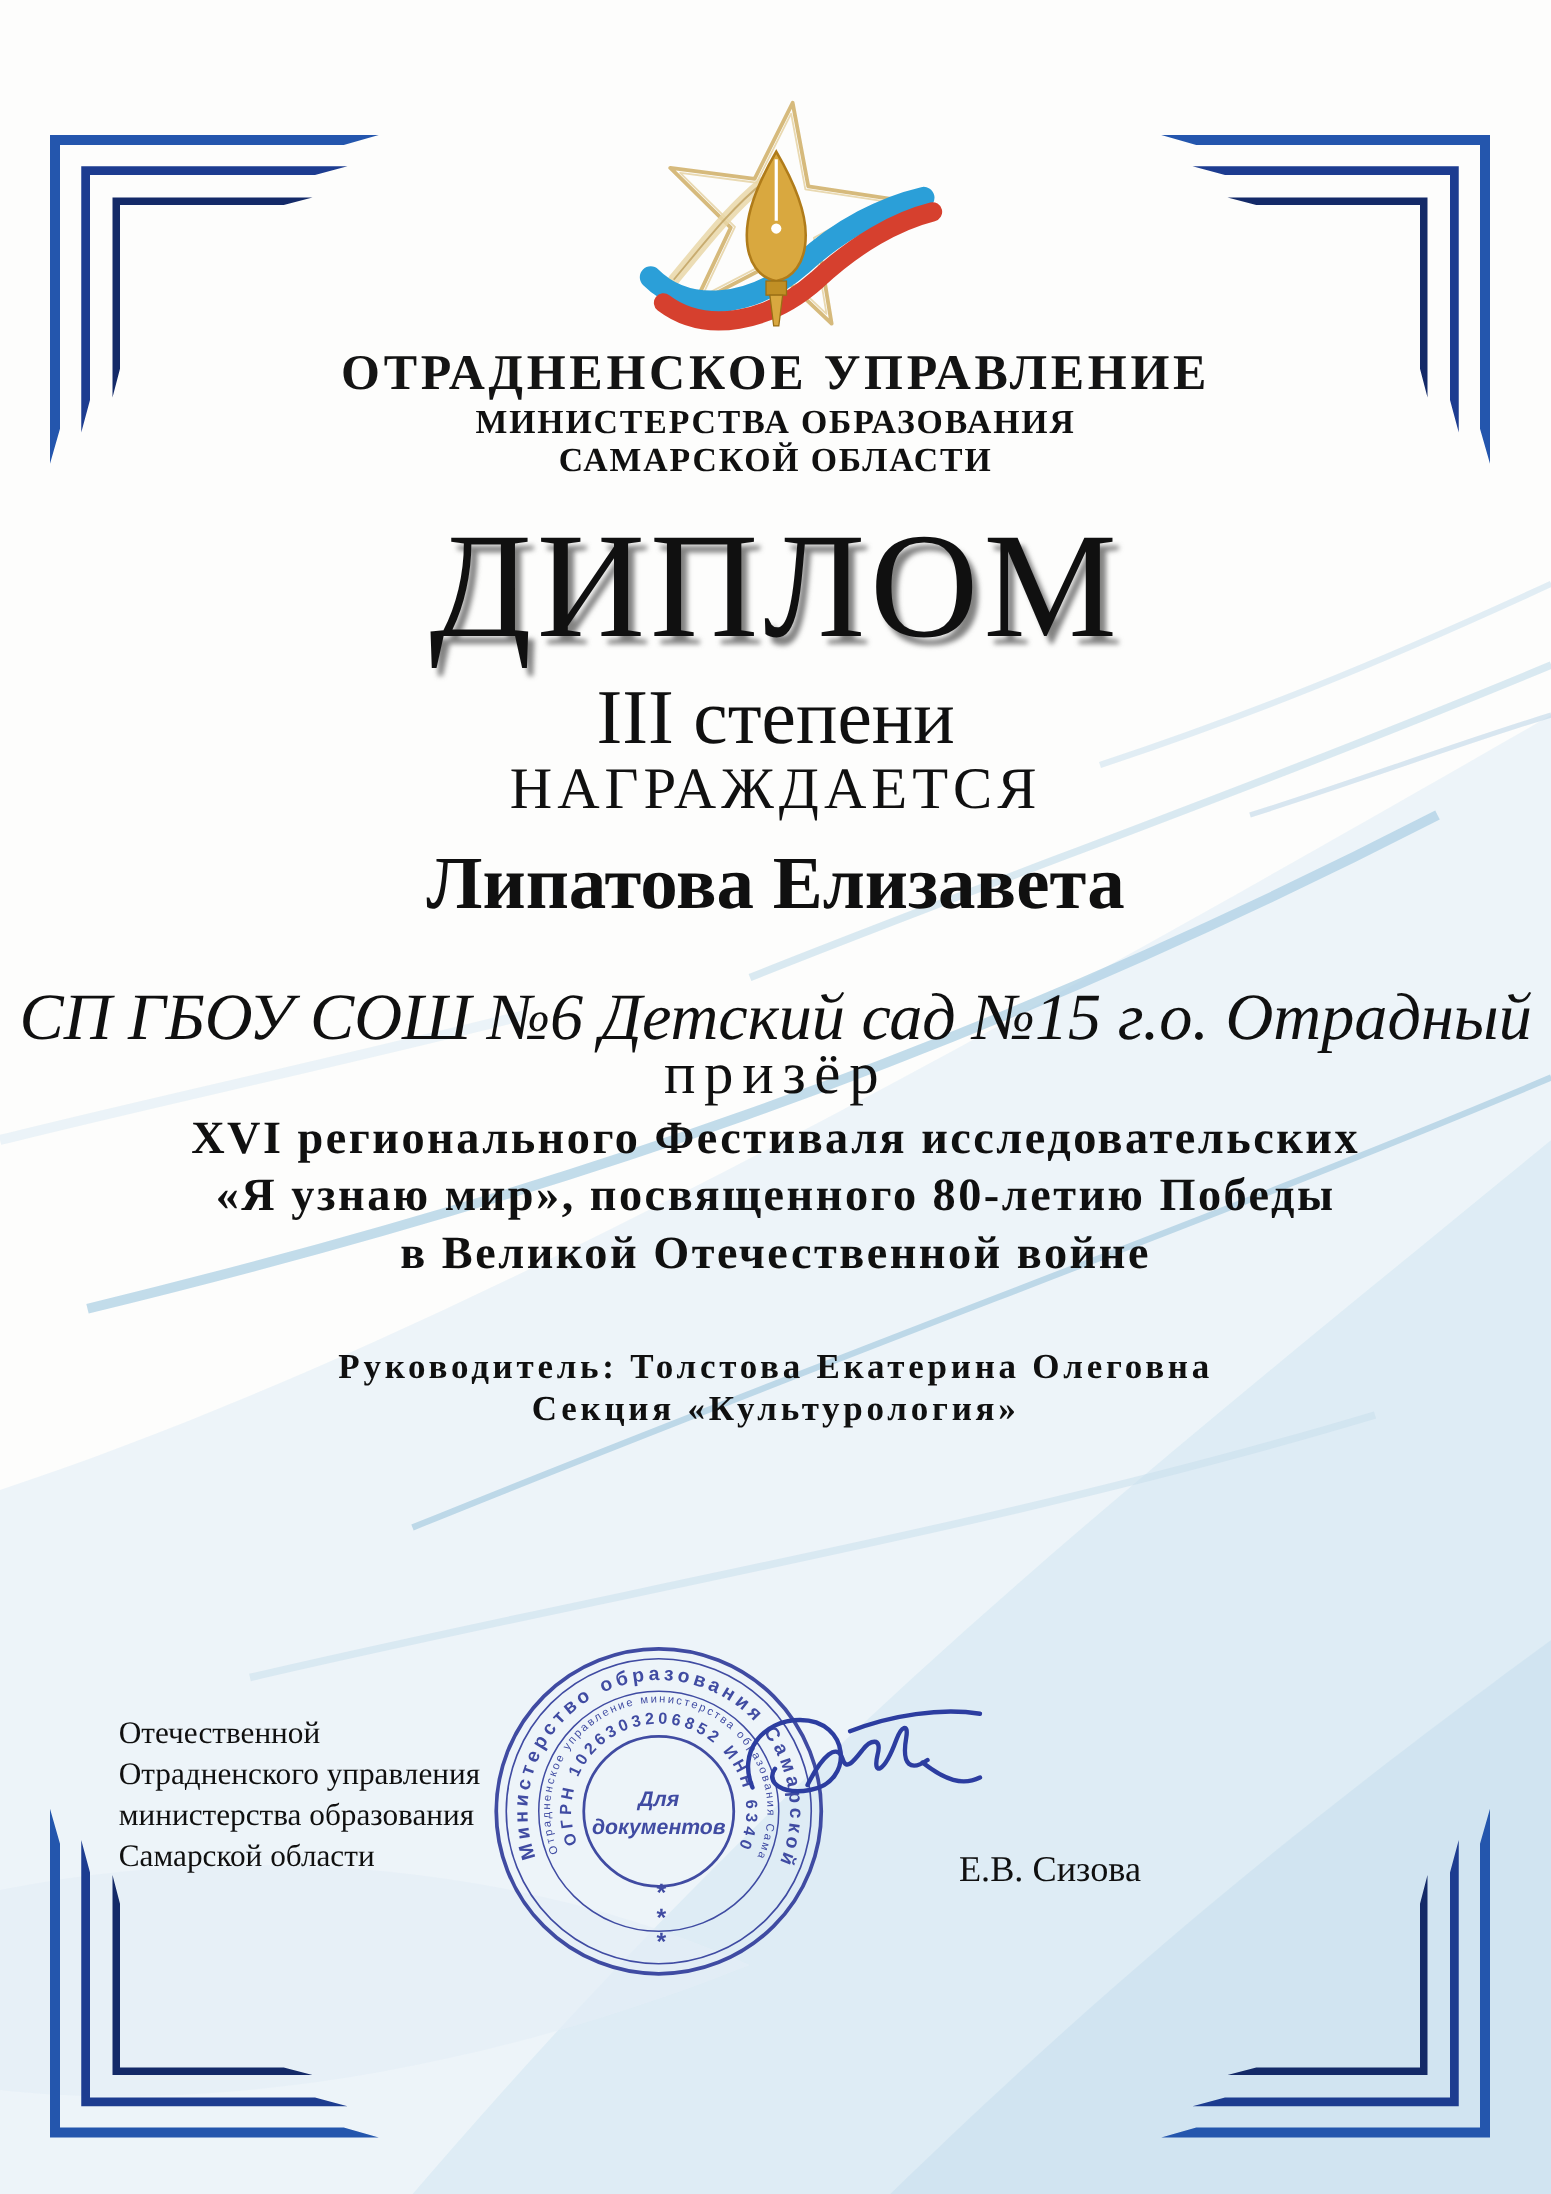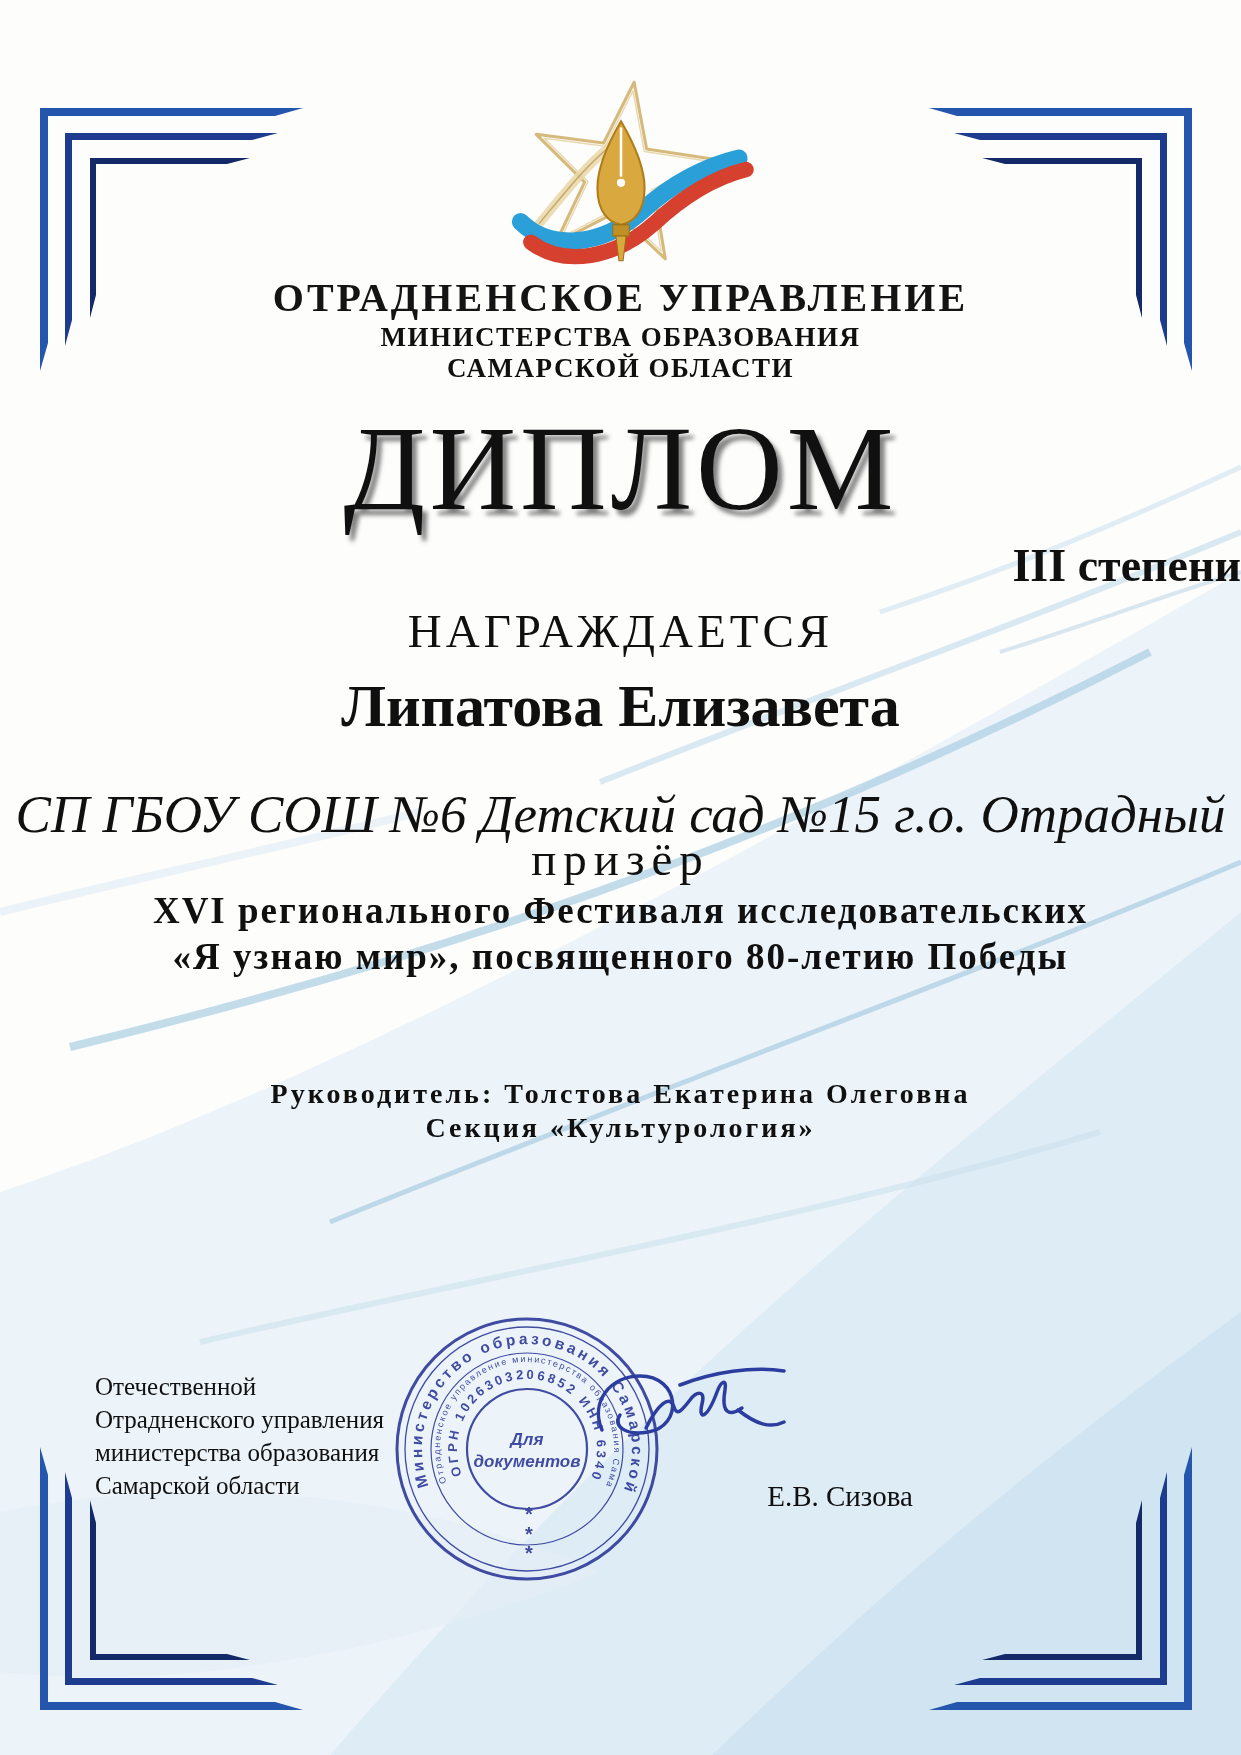--- a/index.html
+++ b/index.html
@@ -10,21 +10,21 @@
   .bg{position:absolute;left:0;top:0;z-index:0;}
   .corner{position:absolute;z-index:1;}
   .content{position:relative;z-index:2;}
 
   .org-line1{top:262px;font-size:40px;font-weight:bold;letter-spacing:3px;color:#141414;}
   .org-line2{top:310px;font-size:27px;font-weight:bold;letter-spacing:1.5px;}
   .org-line3{top:341px;font-size:27px;font-weight:bold;letter-spacing:1.5px;}
 
   .title{top:388px;font-size:120px;font-weight:500;letter-spacing:4px;
          text-shadow:5px 6px 4px rgba(90,90,90,0.75);}
-  .degree{top:527px;font-size:46px;font-weight:bold;text-align:right;}
+  .degree{top:527px;font-size:62px;font-weight:normal;}
   .awarded{top:592px;font-size:47px;letter-spacing:4px;}
   .recipient{top:660px;font-size:60px;font-weight:bold;}
   .school{top:772px;font-size:53px;font-style:italic;}
   .result{top:820px;font-size:47px;letter-spacing:7px;}
 
   .event{top:876px;font-size:37px;font-weight:bold;letter-spacing:2px;line-height:46px;}
   .supervisor{top:1066px;font-size:28px;font-weight:bold;letter-spacing:3px;}
   .section{top:1100px;font-size:28px;font-weight:bold;letter-spacing:3px;}
 
   .left-block{position:absolute;left:95px;top:1358px;width:300px;text-align:left;
@@ -107,20 +107,21 @@
     <div class="abs title">ДИПЛОМ</div>
     <div class="abs degree">III степени</div>
     <div class="abs awarded">НАГРАЖДАЕТСЯ</div>
     <div class="abs recipient">Липатова Елизавета</div>
     <div class="abs school">СП ГБОУ СОШ №6 Детский сад №15 г.о. Отрадный</div>
     <div class="abs result">призёр</div>
 
     <div class="abs event">
       <div>XVI регионального Фестиваля исследовательских</div>
       <div>«Я узнаю мир», посвященного 80-летию Победы</div>
+      <div>в Великой Отечественной войне</div>
     </div>
 
     <div class="abs supervisor">Руководитель: Толстова Екатерина Олеговна</div>
     <div class="abs section">Секция «Культурология»</div>
   </div>
 
   <div class="left-block">
     <div>Отечественной</div>
     <div>Отрадненского управления</div>
     <div>министерства образования</div>

